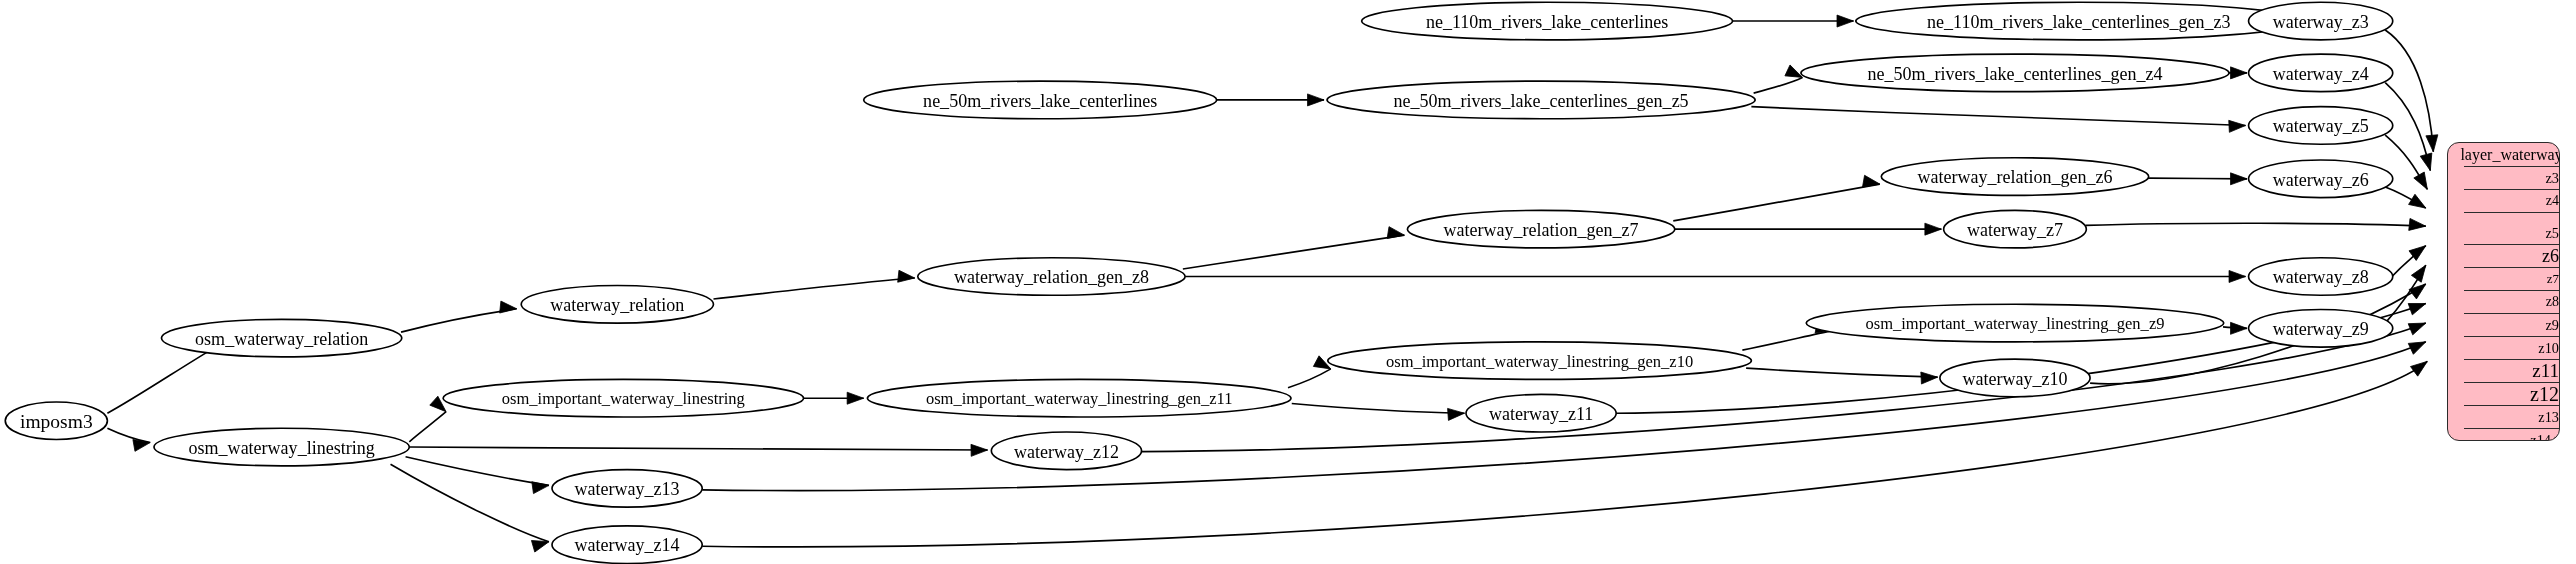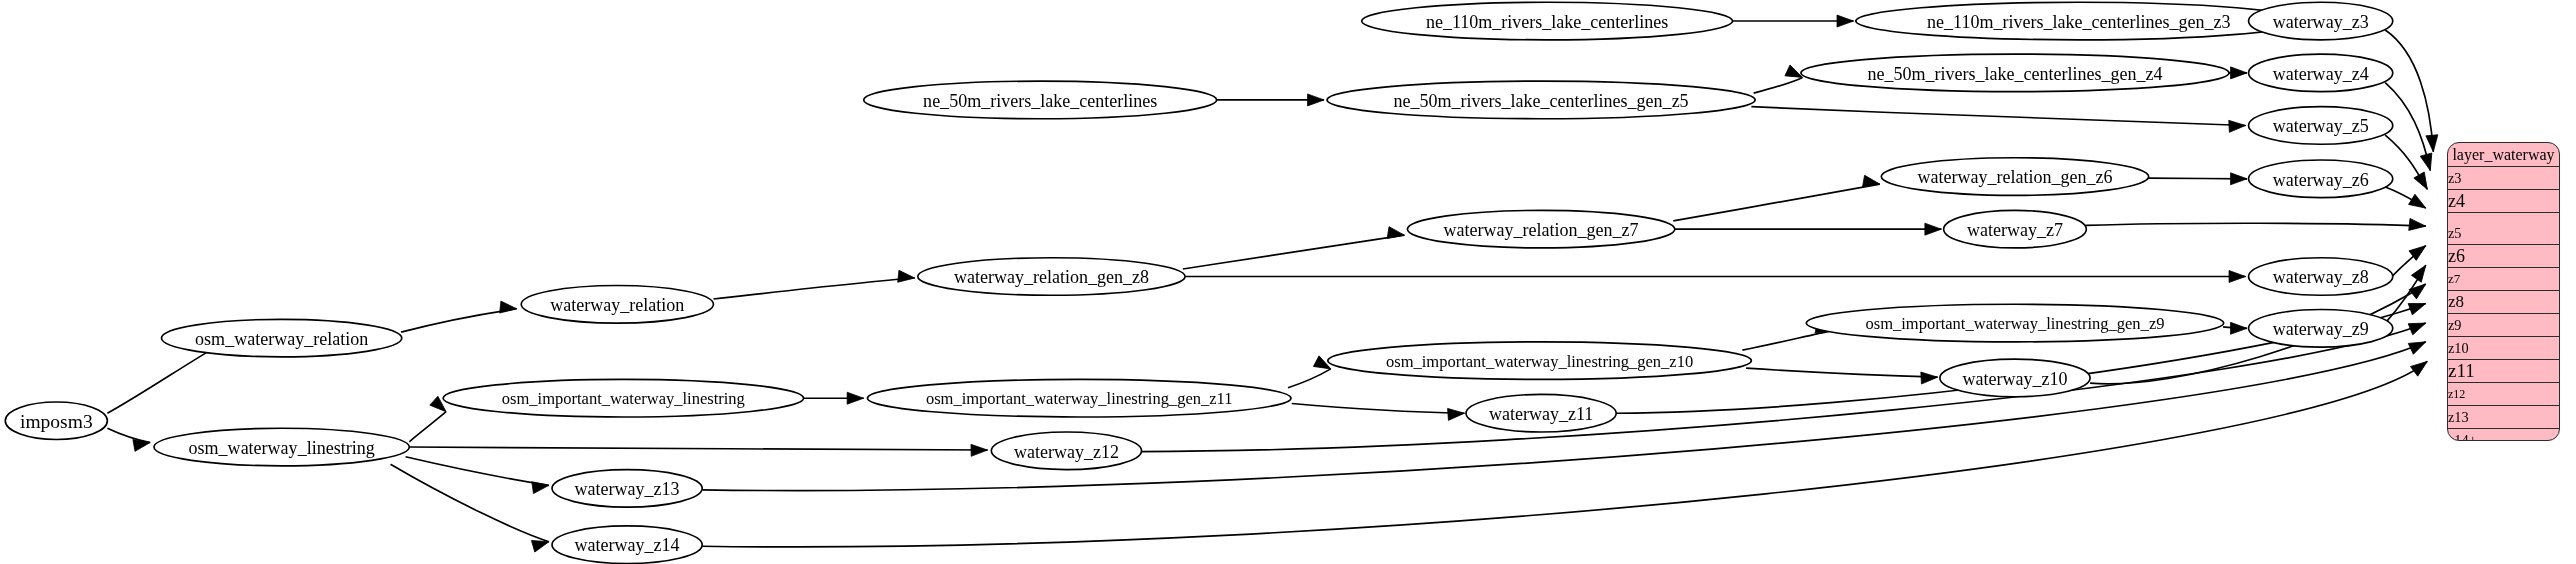--- a/index.html
+++ b/index.html
@@ -49,20 +49,21 @@
     white-space: pre;
   }
   
   #layer-table {
     position: absolute;
     box-sizing: border-box;
     border: 1.7px solid #2b2b2b;
     border-radius: 12px;
     background: #ffbbc4;
     overflow: hidden;
+    padding-left: 16px;
   }
   #layer-table .tbl-header {
     box-sizing: border-box;
     width: 100%;
     text-align: center;
     color: #000000;
     border-bottom: 1.7px solid #2b2b2b;
     font-family: "Liberation Serif", "DejaVu Serif", serif;
     display: flex;
     align-items: center;
@@ -70,21 +71,21 @@
   }
   #layer-table .tbl-row {
     box-sizing: border-box;
     width: 100%;
     text-align: center;
     color: #000000;
     border-bottom: 1.7px solid #2b2b2b;
     font-family: "Liberation Serif", "DejaVu Serif", serif;
     display: flex;
     align-items: center;
-    justify-content: flex-start;
+    justify-content: flex-end;
   }
   #layer-table .tbl-row:last-child {
     border-bottom: none;
   }
 </style>
 </head>
 <body>
 
 <div id="canvas">
 
@@ -279,45 +280,45 @@
         <text x="3090" y="438" class="node-label" font-size="24">waterway_z9</text>
       </g>
     </svg>
 
   <div id="layer-table" style="left: 2447px; top: 142px; width: 113px; height: 299px; background: rgb(255, 187, 196); border-color: rgb(43, 43, 43);">
     <div class="tbl-header" style="height: 24px; font-size: 16px; border-bottom-color: rgb(43, 43, 43);">layer_waterway</div>
     <div id="layer-table-rows">
         <div class="tbl-row" style="height: 23px; font-size: 14.3px; border-bottom-color: rgb(43, 43, 43);">
           <span>z3</span>
         </div>
-        <div class="tbl-row" style="height: 23px; font-size: 18px; border-bottom-color: rgb(43, 43, 43);">
+        <div class="tbl-row" style="height: 23px; font-size: 14px; border-bottom-color: rgb(43, 43, 43);">
           <span>z4</span>
         </div>
         <div class="tbl-row" style="height: 23px; font-size: 14.3px; border-bottom-color: rgb(43, 43, 43); margin-top: 9px;">
           <span>z5</span>
         </div>
         <div class="tbl-row" style="height: 23px; font-size: 18px; border-bottom-color: rgb(43, 43, 43);">
           <span>z6</span>
         </div>
         <div class="tbl-row" style="height: 23px; font-size: 13px; border-bottom-color: rgb(43, 43, 43);">
           <span>z7</span>
         </div>
-        <div class="tbl-row" style="height: 23px; font-size: 17px; border-bottom-color: rgb(43, 43, 43);">
+        <div class="tbl-row" style="height: 23px; font-size: 14px; border-bottom-color: rgb(43, 43, 43);">
           <span>z8</span>
         </div>
         <div class="tbl-row" style="height: 23px; font-size: 14.3px; border-bottom-color: rgb(43, 43, 43);">
           <span>z9</span>
         </div>
         <div class="tbl-row" style="height: 23px; font-size: 14.3px; border-bottom-color: rgb(43, 43, 43);">
           <span>z10</span>
         </div>
         <div class="tbl-row" style="height: 23px; font-size: 19px; border-bottom-color: rgb(43, 43, 43);">
           <span>z11</span>
         </div>
-        <div class="tbl-row" style="height: 23px; font-size: 12px; border-bottom-color: rgb(43, 43, 43);">
+        <div class="tbl-row" style="height: 23px; font-size: 20px; border-bottom-color: rgb(43, 43, 43);">
           <span>z12</span>
         </div>
         <div class="tbl-row" style="height: 23px; font-size: 14.3px; border-bottom-color: rgb(43, 43, 43);">
           <span>z13</span>
         </div>
         <div class="tbl-row" style="height: 23px; font-size: 14.3px; border-bottom-color: rgb(43, 43, 43);">
           <span>z14+</span>
         </div>
       </div>
   </div>

